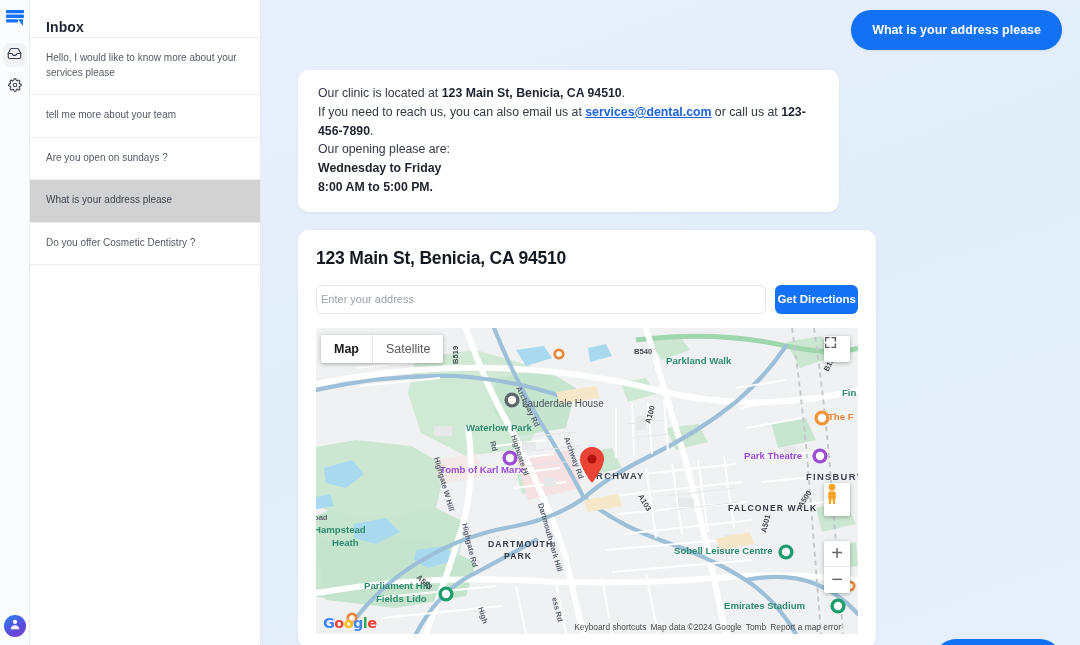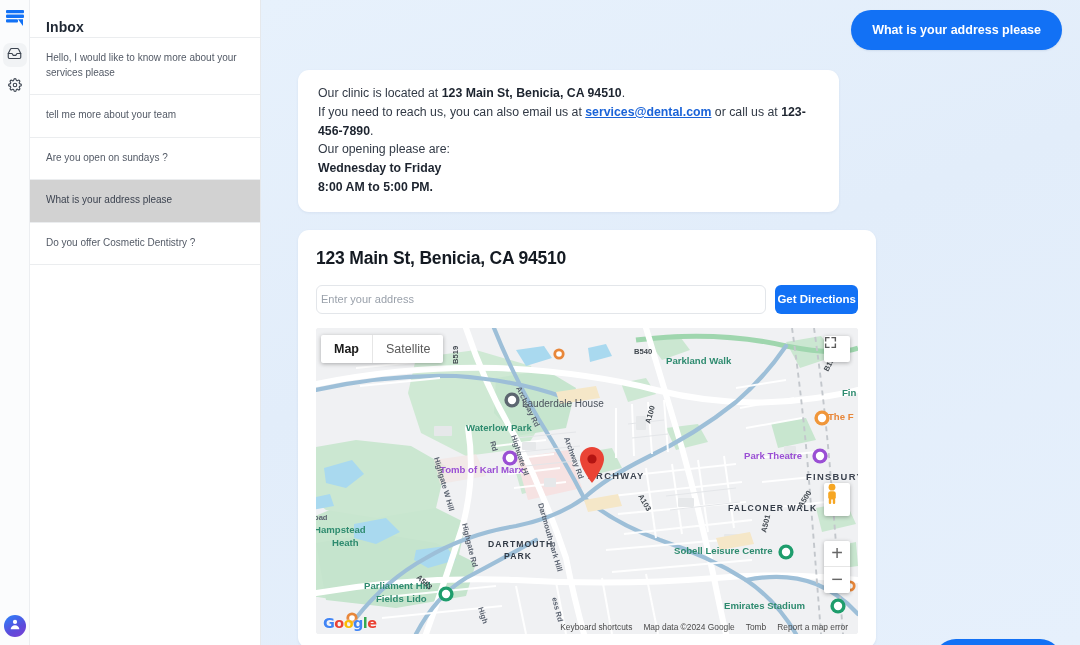--- a/index.html
+++ b/index.html
@@ -166,22 +166,22 @@
   .zoomctl div:first-child { border-bottom: 1px solid #e6e6e6; }
 
   .gmaps-logo {
     position: absolute; left: 7px; bottom: 3px; z-index: 5;
     font-size: 14.5px; font-weight: 700; letter-spacing: -.6px;
     font-family: "DejaVu Sans", sans-serif;
     text-shadow: 0 0 2px rgba(255,255,255,.9);
     margin-top: 40px;
   }
   .map-attrib {
-    position: absolute; right: 10px; bottom: 2px; z-index: 5;
-    display: flex; gap: 11px;
+    position: absolute; right: 17px; bottom: 2px; z-index: 5;
+    display: flex; gap: 4px;
     font-size: 8.4px; color: #4a4a4a;
     font-family: "Liberation Sans", sans-serif;
   }
   .map-attrib span { white-space: nowrap; cursor: pointer; }
   .map-attrib span.nolink { cursor: default; }
 
   .pin { position: absolute; z-index: 4; }
 
   
   text { font-family: "Liberation Sans", sans-serif; }

